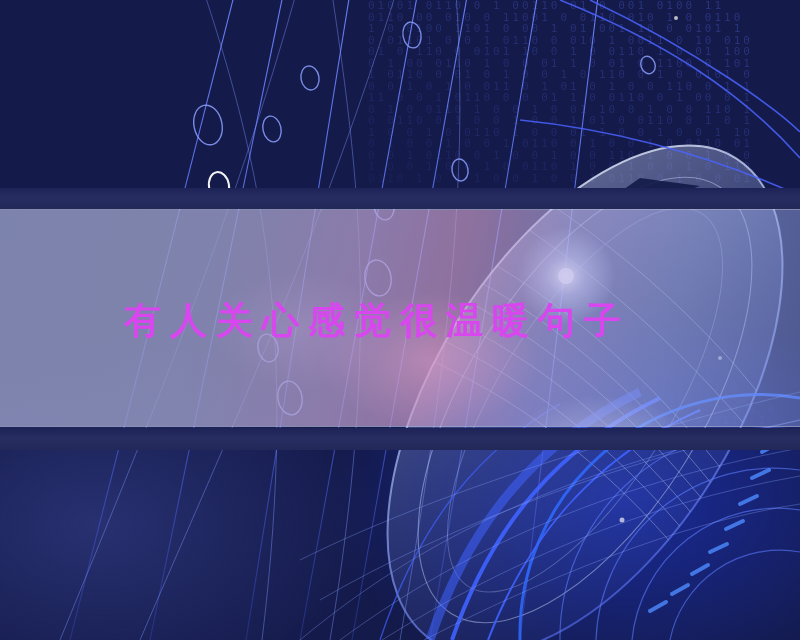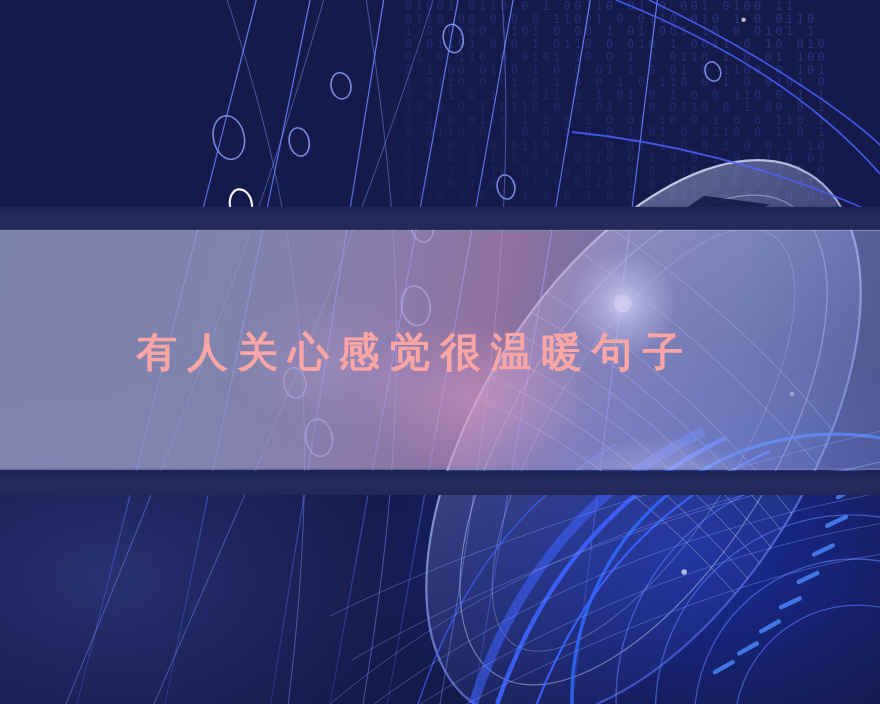--- a/index.html
+++ b/index.html
@@ -146,21 +146,21 @@
     left: 124px;
     top: 293px;
     width: 560px;
     height: 56px;
     display: flex;
     align-items: center;
     font-family: "DejaVu Sans", "Liberation Sans", sans-serif;
     font-size: 37px;
     font-weight: 700;
     letter-spacing: 9px;
-    color: #fca5a5;
+    color: #d946ef;
     white-space: nowrap;
     text-rendering: geometricPrecision;
   }
 </style>
 </head>
 <body>
 
 <div id="banner">
 
   <div class="layer" id="bg-base"></div>

